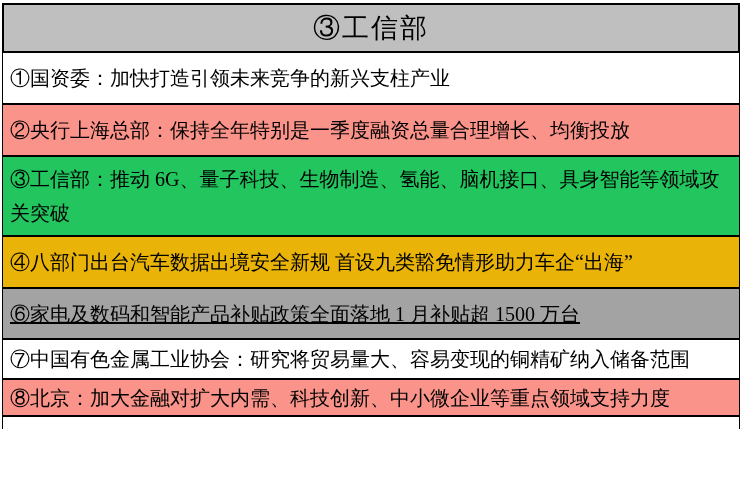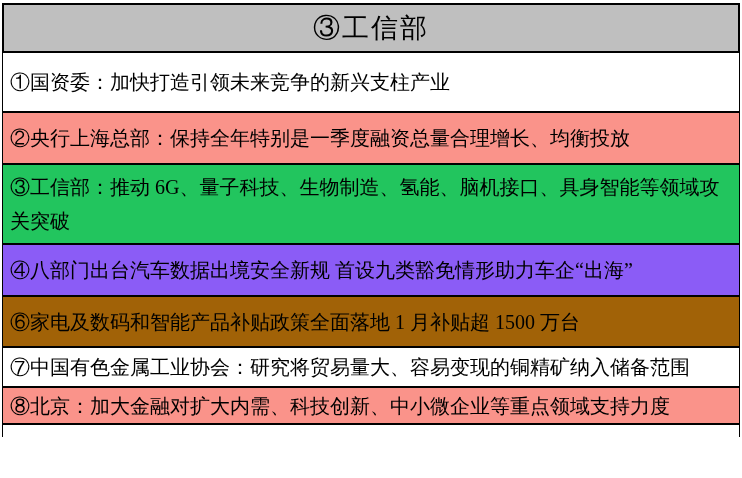--- a/index.html
+++ b/index.html
@@ -37,21 +37,21 @@
     display: flex;
     align-items: center;
     padding: 0 6px 0 7px;
     font-size: 20px;
     line-height: 34px;
     background: var(--row-bg, #ffffff);
   }
   .row-text {
     white-space: pre-wrap;
   }
-  .h-r1 { height: 60px; }
+  .h-r1 { height: 52px; }
   .h-r2 { height: 52px; }
   .h-r3 { height: 80px; }
   .h-r4 { height: 52px; }
   .h-r5 { height: 48px; }
   .h-r6 { height: 51px; }
   .h-r7 { height: 40px; }
   .h-r8 { height: 37px; }
   .row-partial {
     box-sizing: border-box;
     height: 12px;
@@ -74,26 +74,26 @@
   </div>
 
   <div class="row h-r2" style="background: rgb(250, 147, 138);">
     <span class="row-text">②央行上海总部：保持全年特别是一季度融资总量合理增长、均衡投放</span>
   </div>
 
   <div class="row h-r3" style="background: #22c55e;">
     <span class="row-text">③工信部：推动 6G、量子科技、生物制造、氢能、脑机接口、具身智能等领域攻关突破</span>
   </div>
 
-  <div class="row h-r4" style="background: #8b5cf6;">
+  <div class="row h-r4" style="background: #eab308;">
     <span class="row-text">④八部门出台汽车数据出境安全新规 首设九类豁免情形助力车企“出海”</span>
   </div>
 
 
-  <div class="row h-r6" style="background: #a16207;">
+  <div class="row h-r6" style="background: #a3a3a3; text-decoration: underline;">
     <span class="row-text">⑥家电及数码和智能产品补贴政策全面落地 1 月补贴超 1500 万台</span>
   </div>
 
   <div class="row h-r7" style="background: rgb(255, 255, 255);">
     <span class="row-text">⑦中国有色金属工业协会：研究将贸易量大、容易变现的铜精矿纳入储备范围</span>
   </div>
 
   <div class="row h-r8" style="background: rgb(250, 147, 138);">
     <span class="row-text">⑧北京：加大金融对扩大内需、科技创新、中小微企业等重点领域支持力度</span>
   </div>

